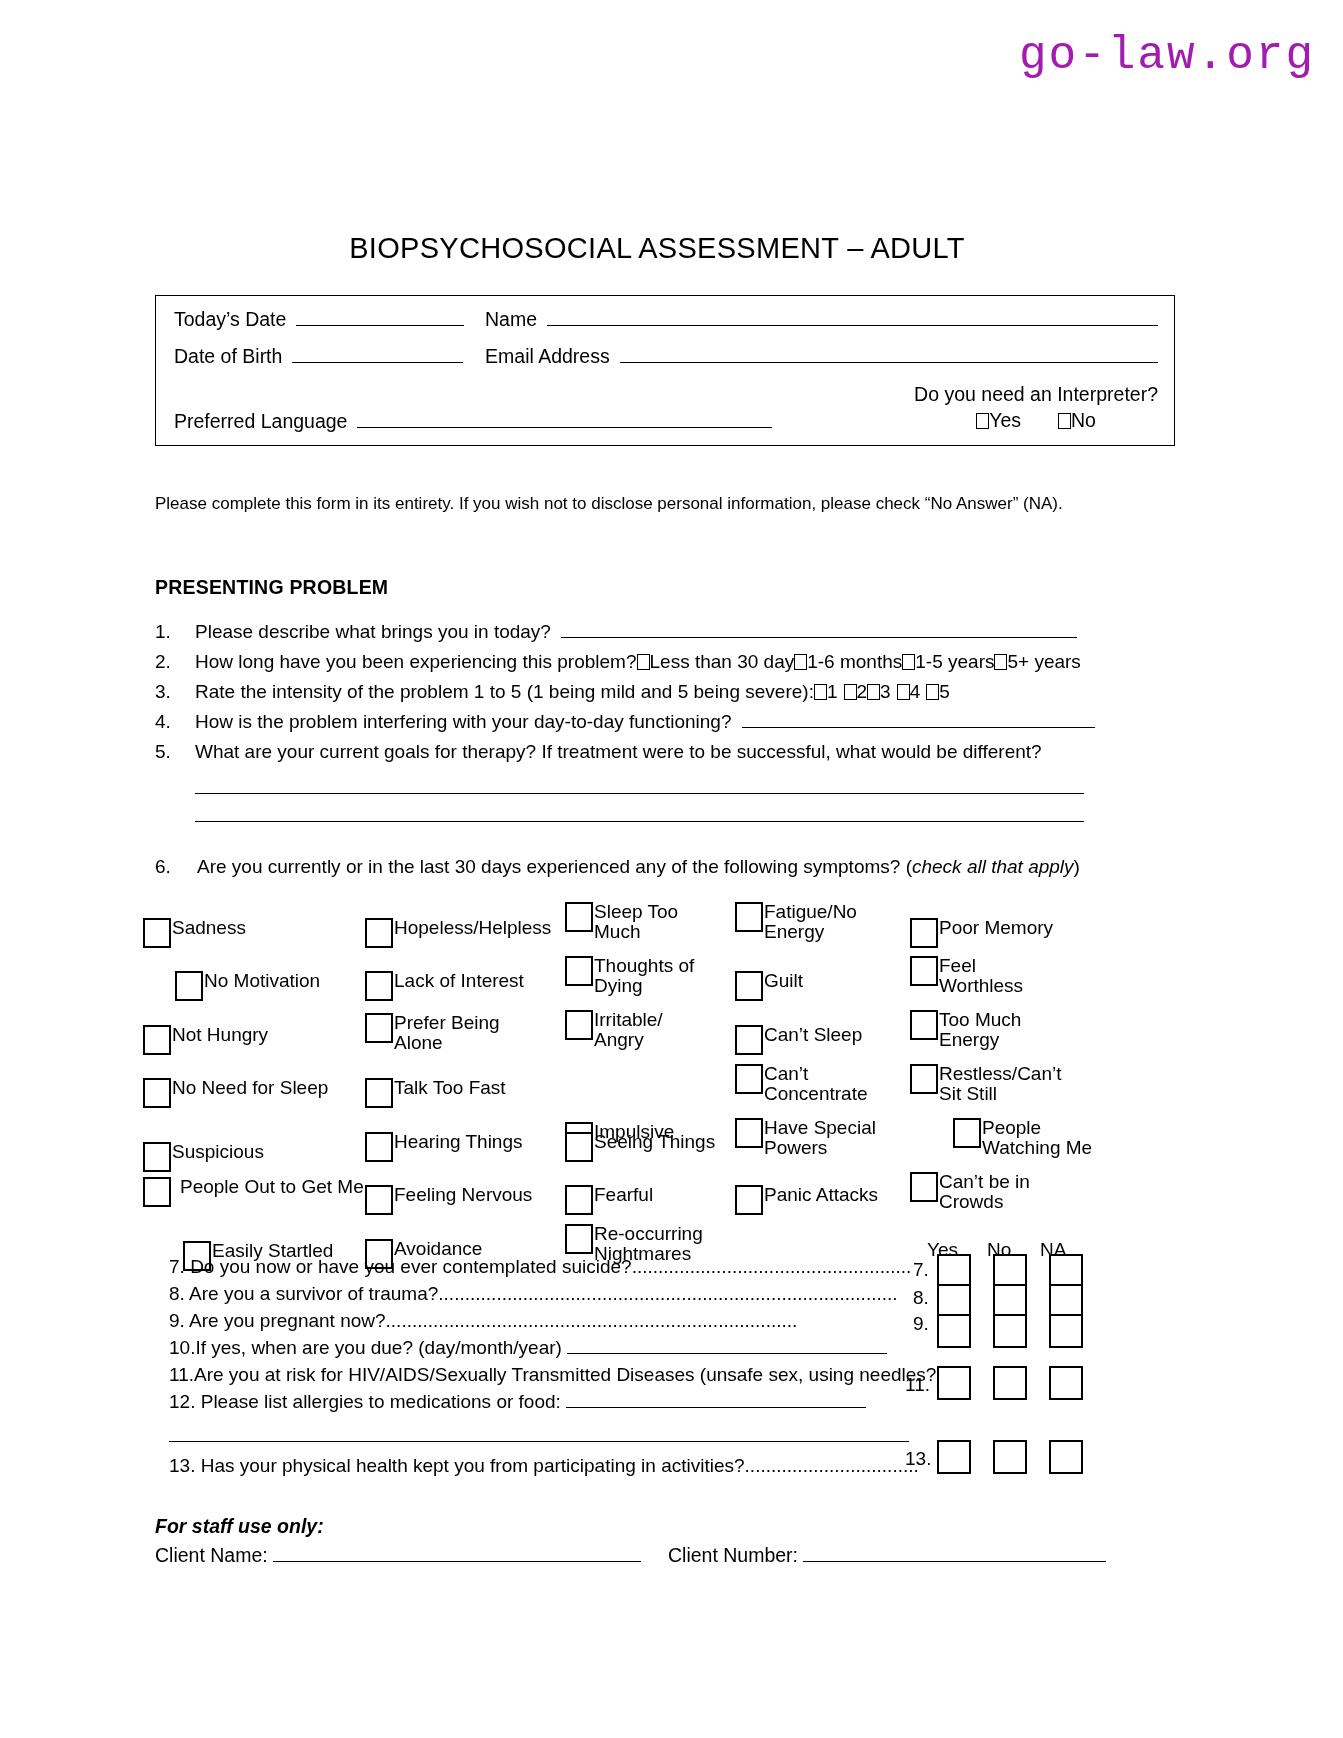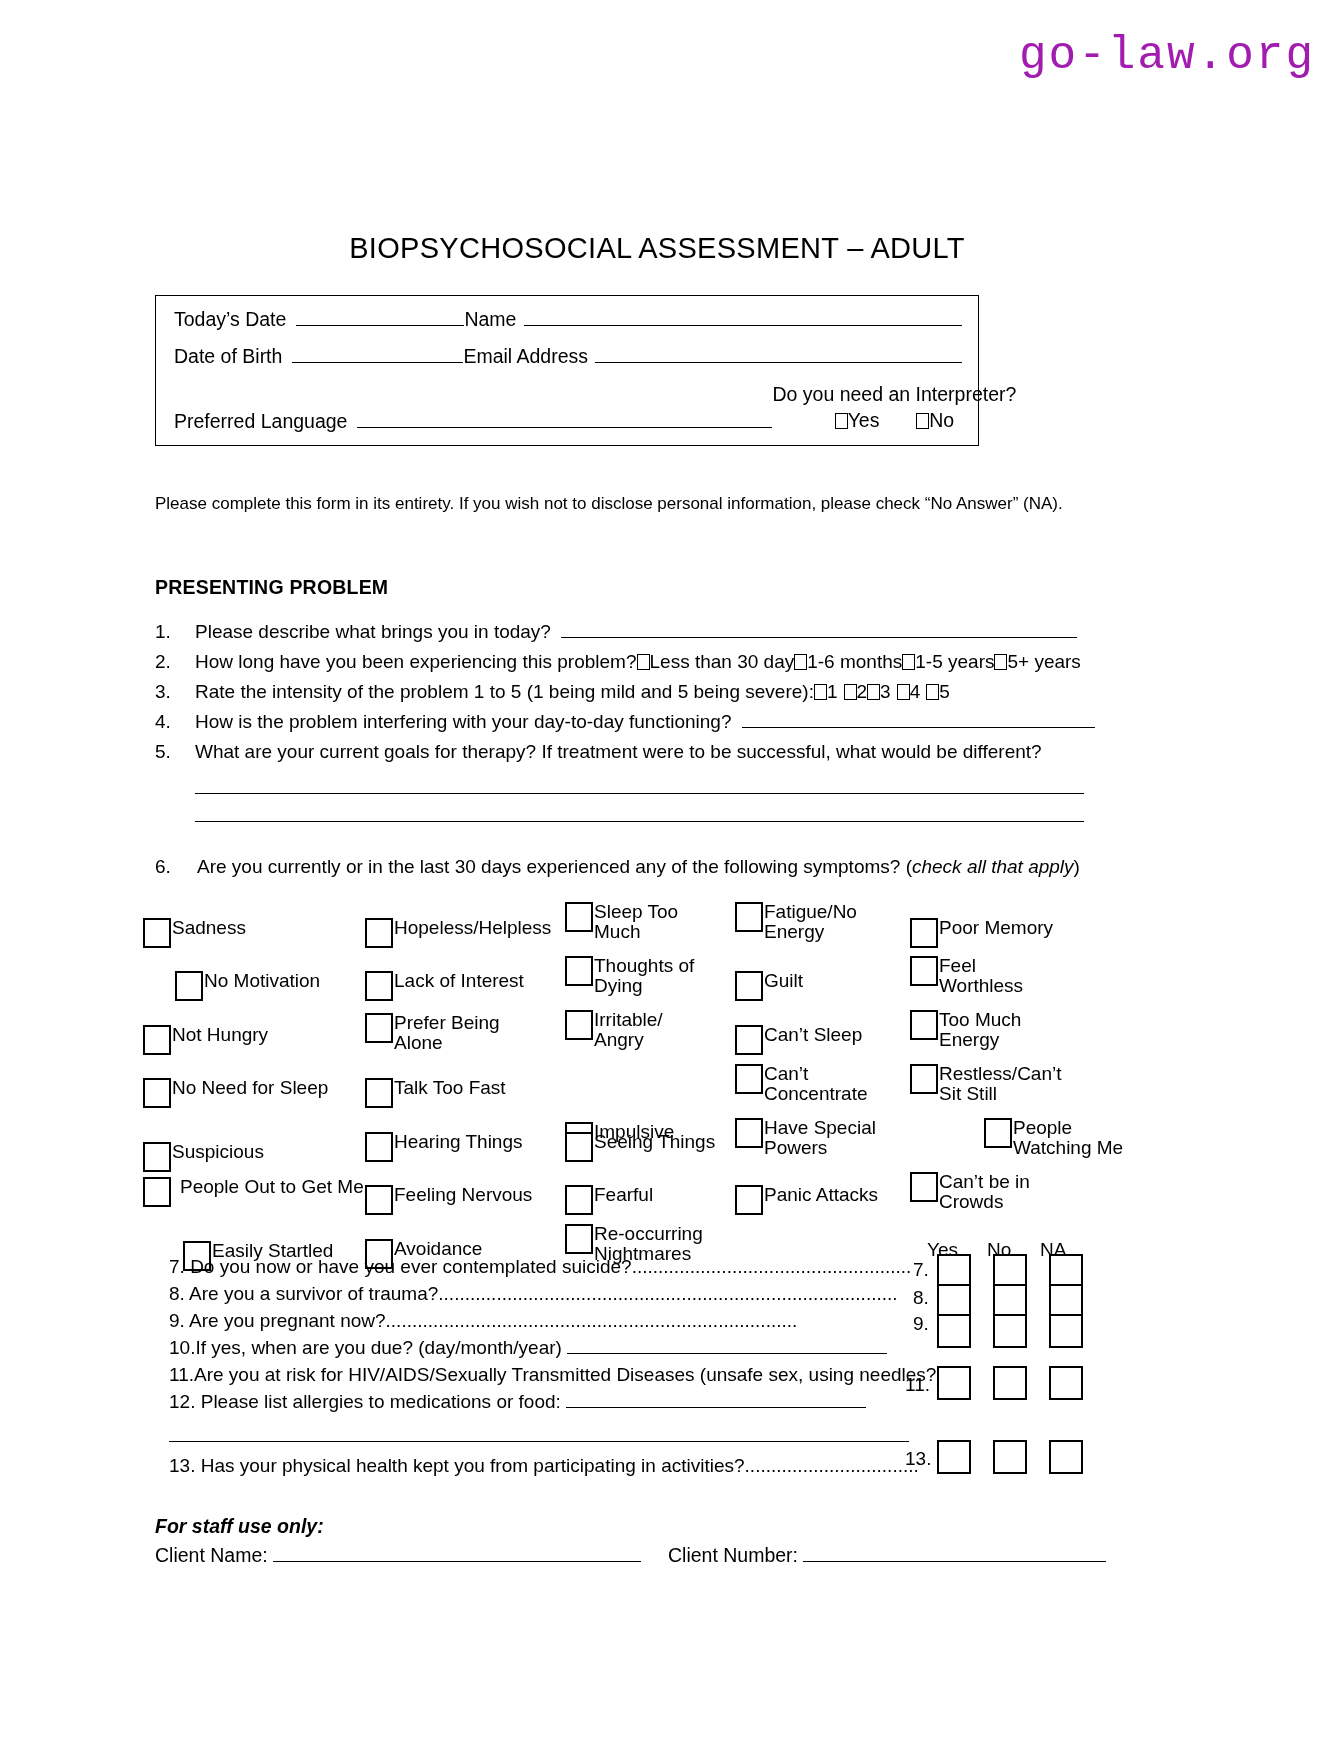--- a/index.html
+++ b/index.html
@@ -45,21 +45,21 @@
     letter-spacing: 0.3px;
     padding-right: 26px;
     margin-bottom: 30px;
     white-space: nowrap;
   }
 
   
   .header-box {
     border: 1.5px solid #000;
     box-sizing: border-box;
-    width: 824px;
+    width: 1020px;
     padding: 12px 16px 12px 18px;
     font-size: 19.5px;
   }
   .hb-row {
     display: flex;
     align-items: baseline;
     margin-bottom: 14px;
     white-space: nowrap;
   }
   .hb-row:last-child { margin-bottom: 0; }
@@ -424,21 +424,21 @@
         <span class="sym-label" style="max-width:72px;">Feel Worthless</span>
       </div>
       <div class="sym-item" style="left:755px; top:116px;">
         <span class="sym-box"></span>
         <span class="sym-label" style="max-width:102px;">Too Much Energy</span>
       </div>
       <div class="sym-item" style="left:755px; top:170px;">
         <span class="sym-box"></span>
         <span class="sym-label" style="max-width:128px;">Restless/Can’t Sit Still</span>
       </div>
-      <div class="sym-item" style="left:786px; top:224px;padding-left:43px;">
+      <div class="sym-item" style="left:755px; top:224px;padding-left:43px;">
         <span class="sym-box"></span>
         <span class="sym-label" style="max-width:120px;">People Watching Me</span>
       </div>
       <div class="sym-item" style="left:755px; top:278px;">
         <span class="sym-box"></span>
         <span class="sym-label" style="max-width:112px;">Can’t be in Crowds</span>
       </div>
 
       <div class="ynbox-head" style="left:772px; top:345px;">Yes</div>
       <div class="ynbox-head" style="left:832px; top:345px;">No</div>

